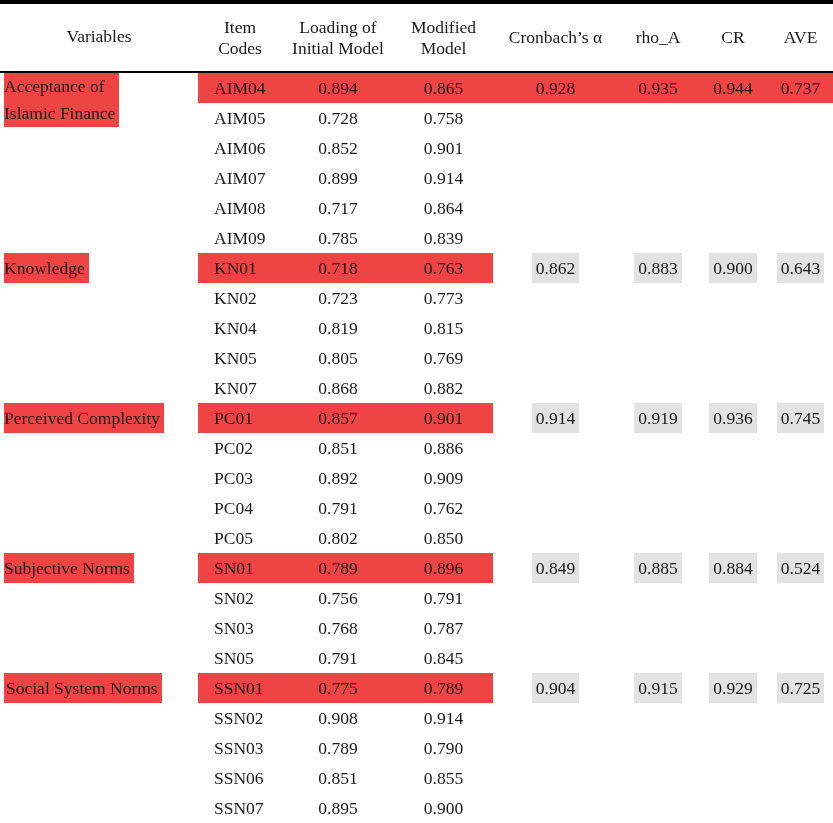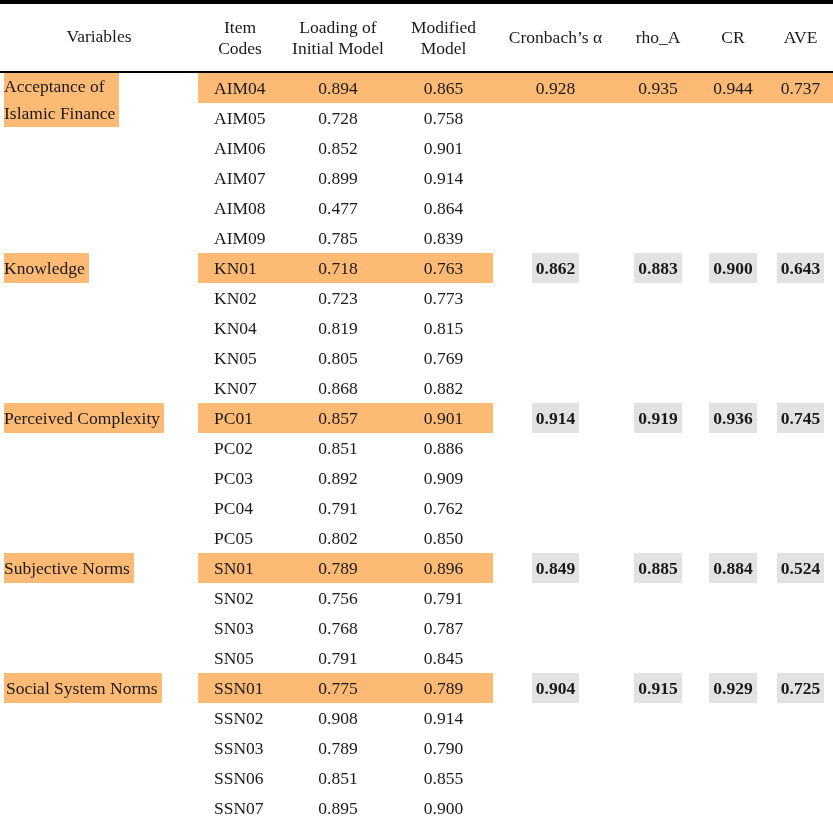--- a/index.html
+++ b/index.html
@@ -68,27 +68,26 @@
     display: block;
     height: 30px;
     line-height: 30px;
     white-space: nowrap;
   }
   td.var-col  { text-align: left;   padding-left: 4px; vertical-align: top; }
   td.item-col { text-align: left;   padding-left: 16px; }
   td.num-col  { text-align: center; }
 
   
-  .hl { background: #fdba74; }
+  .hl { background: #ef4444; }
   .hl-chip {
     background: #e2e2e2;
     display: inline-block;
     padding: 0 4px;
     line-height: 30px;
-    font-weight: bold;
   }
   .spacer-cell { background: transparent; }
 </style>
 </head>
 <body>
 
 <table id="reliability-table">
   <colgroup>
     <col class="c-var">
       <col class="c-item">
@@ -214,21 +213,21 @@
         </td>
         <td class="num-col spacer-cell">
           <span class="cell-inner">&nbsp;</span>
         </td>
       </tr>
       <tr>
         <td class="item-col">
           <span class="cell-inner">AIM08</span>
         </td>
         <td class="num-col">
-          <span class="cell-inner">0.477</span>
+          <span class="cell-inner">0.717</span>
         </td>
         <td class="num-col">
           <span class="cell-inner">0.864</span>
         </td>
         <td class="num-col spacer-cell">
           <span class="cell-inner">&nbsp;</span>
         </td>
         <td class="num-col spacer-cell">
           <span class="cell-inner">&nbsp;</span>
         </td>

